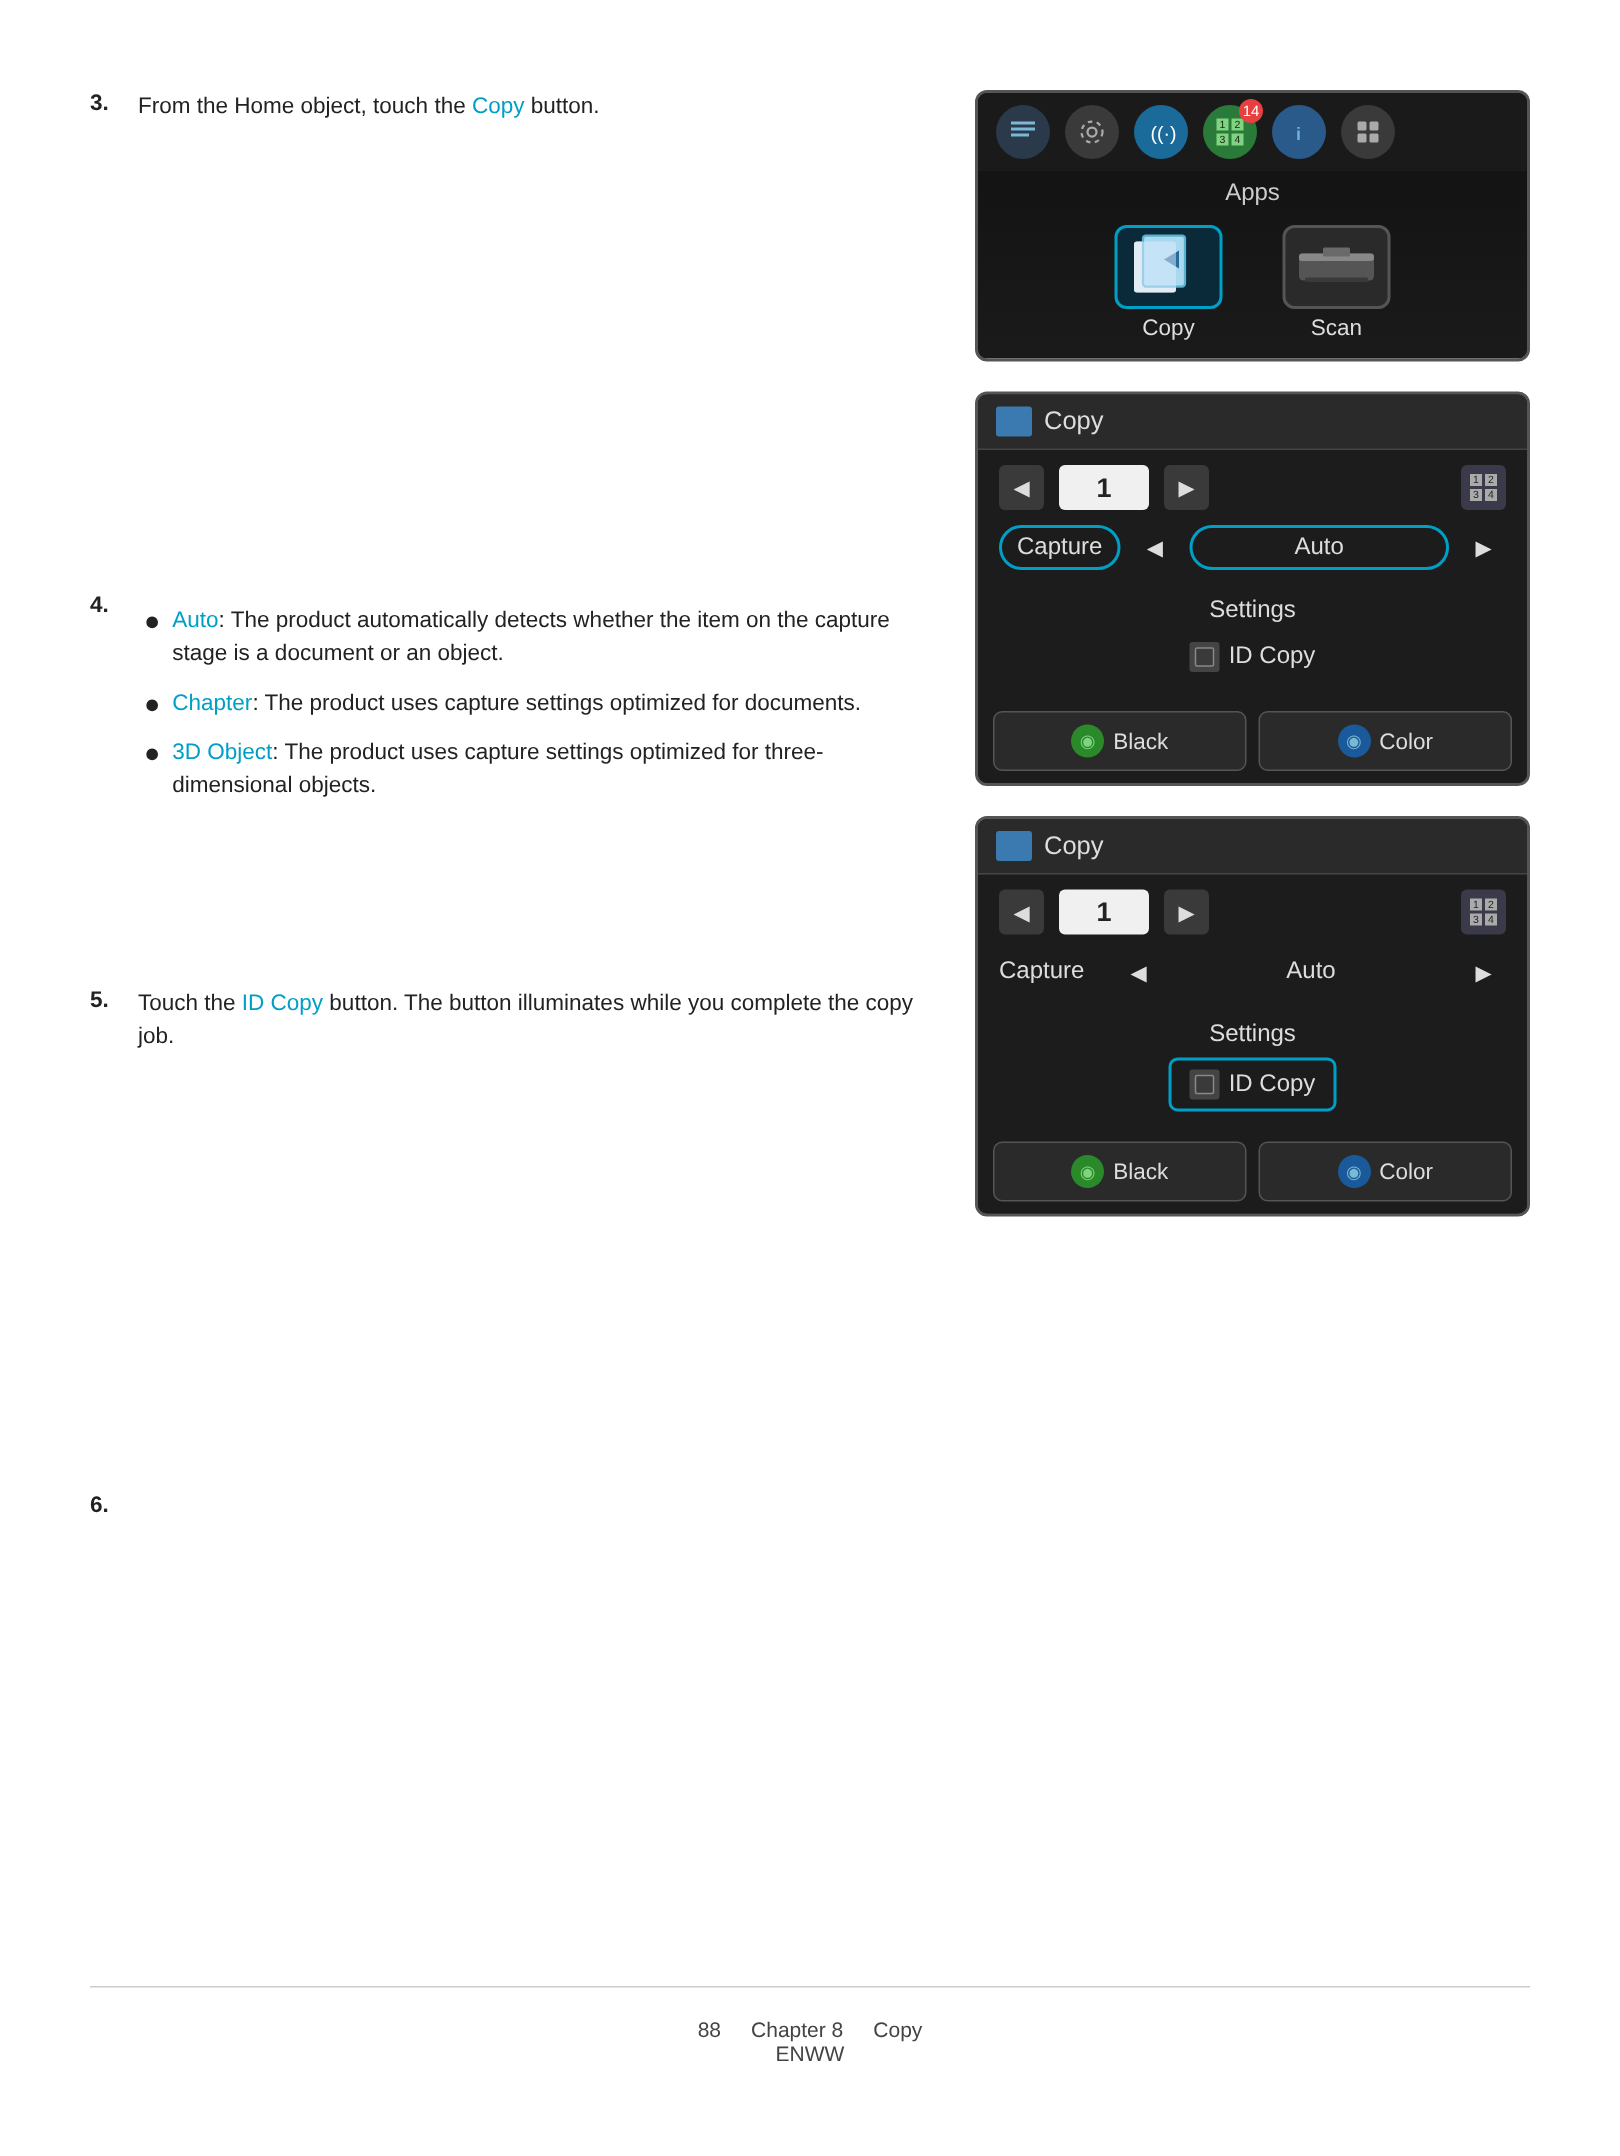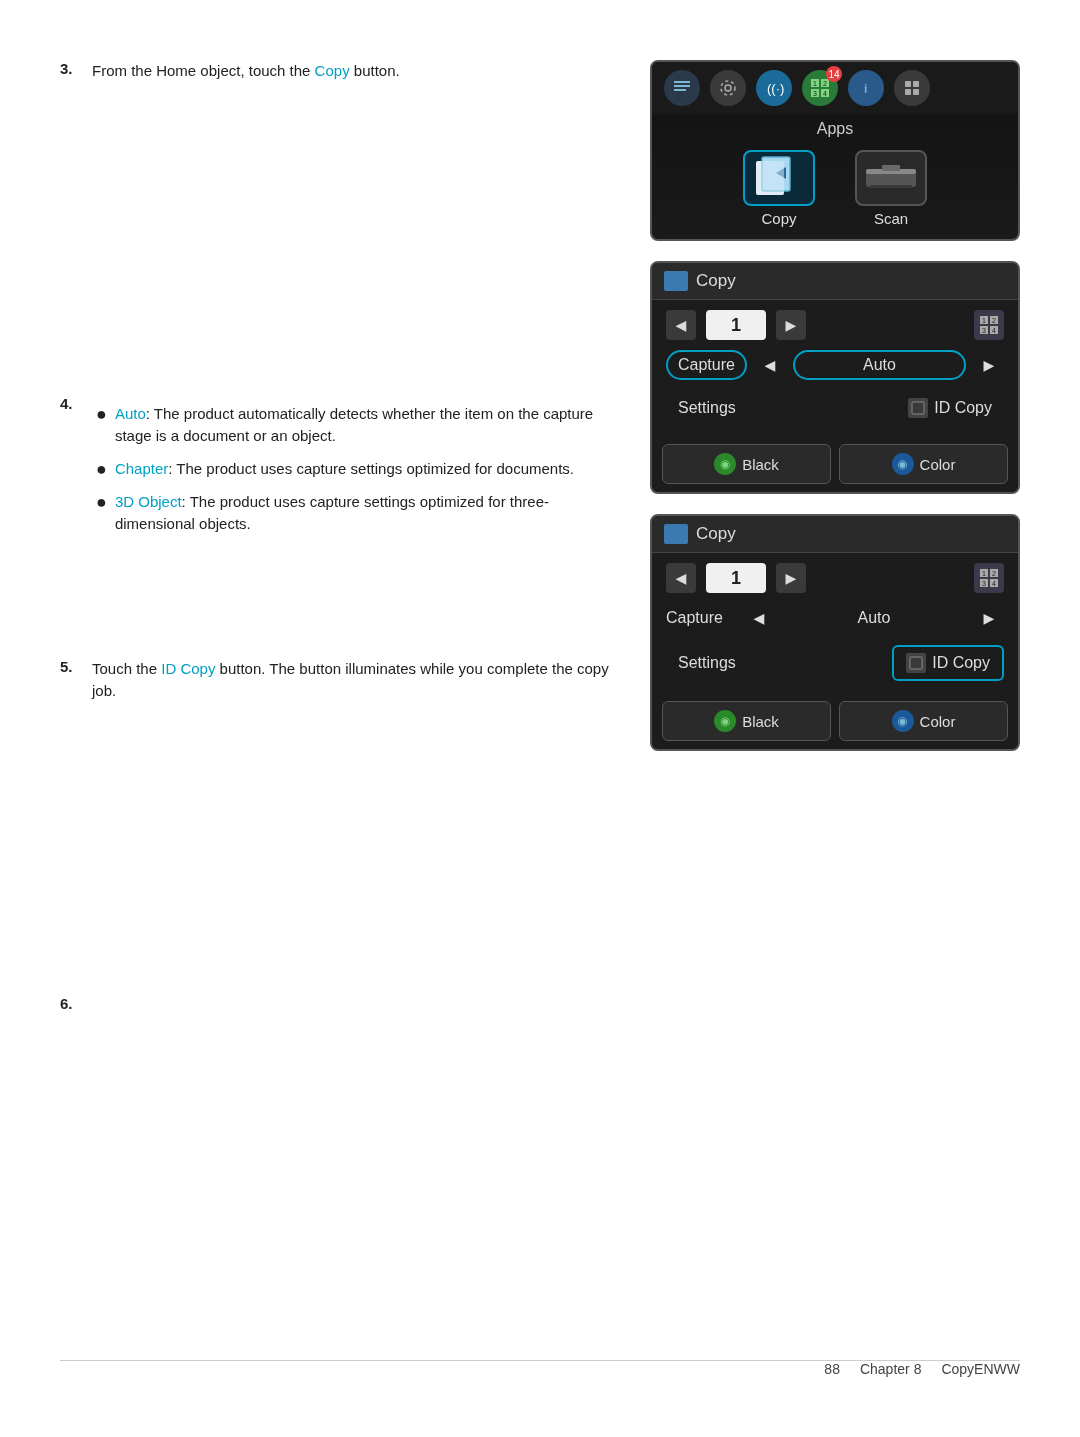--- a/index.html
+++ b/index.html
@@ -302,22 +302,22 @@
       color: #ddd;
       font-size: 16px;
       flex: 1;
       text-align: center;
       background: transparent;
     }
 
     .settings-row {
       display: flex;
       align-items: center;
-      justify-content: space-between;
       padding: 2px 0;
+      flex-direction: column;
     }
 
     .settings-btn {
       color: #ddd;
       font-size: 16px;
       padding: 6px 12px;
     }
 
     .id-copy-btn {
       display: flex;
@@ -396,24 +396,26 @@
       font-size: 12px;
     }
     .start-icon-green { background: #2a8a2a; color: #7fd47f; }
     .start-icon-blue { background: #1a5a9a; color: #7ab8d4; }
 
     
     .page-footer {
       display: flex;
       justify-content: flex-end;
       align-items: center;
+      padding-top: 20px;
       border-top: 1px solid #ccc;
       margin-top: auto;
       font-size: 14px;
       color: #444;
+      flex-direction: column;
     }
 
     .footer-left { display: flex; gap: 20px; }
 
     
     .notif-badge {
       background: #e84040;
       color: #fff;
       font-size: 10px;
       border-radius: 50%;

